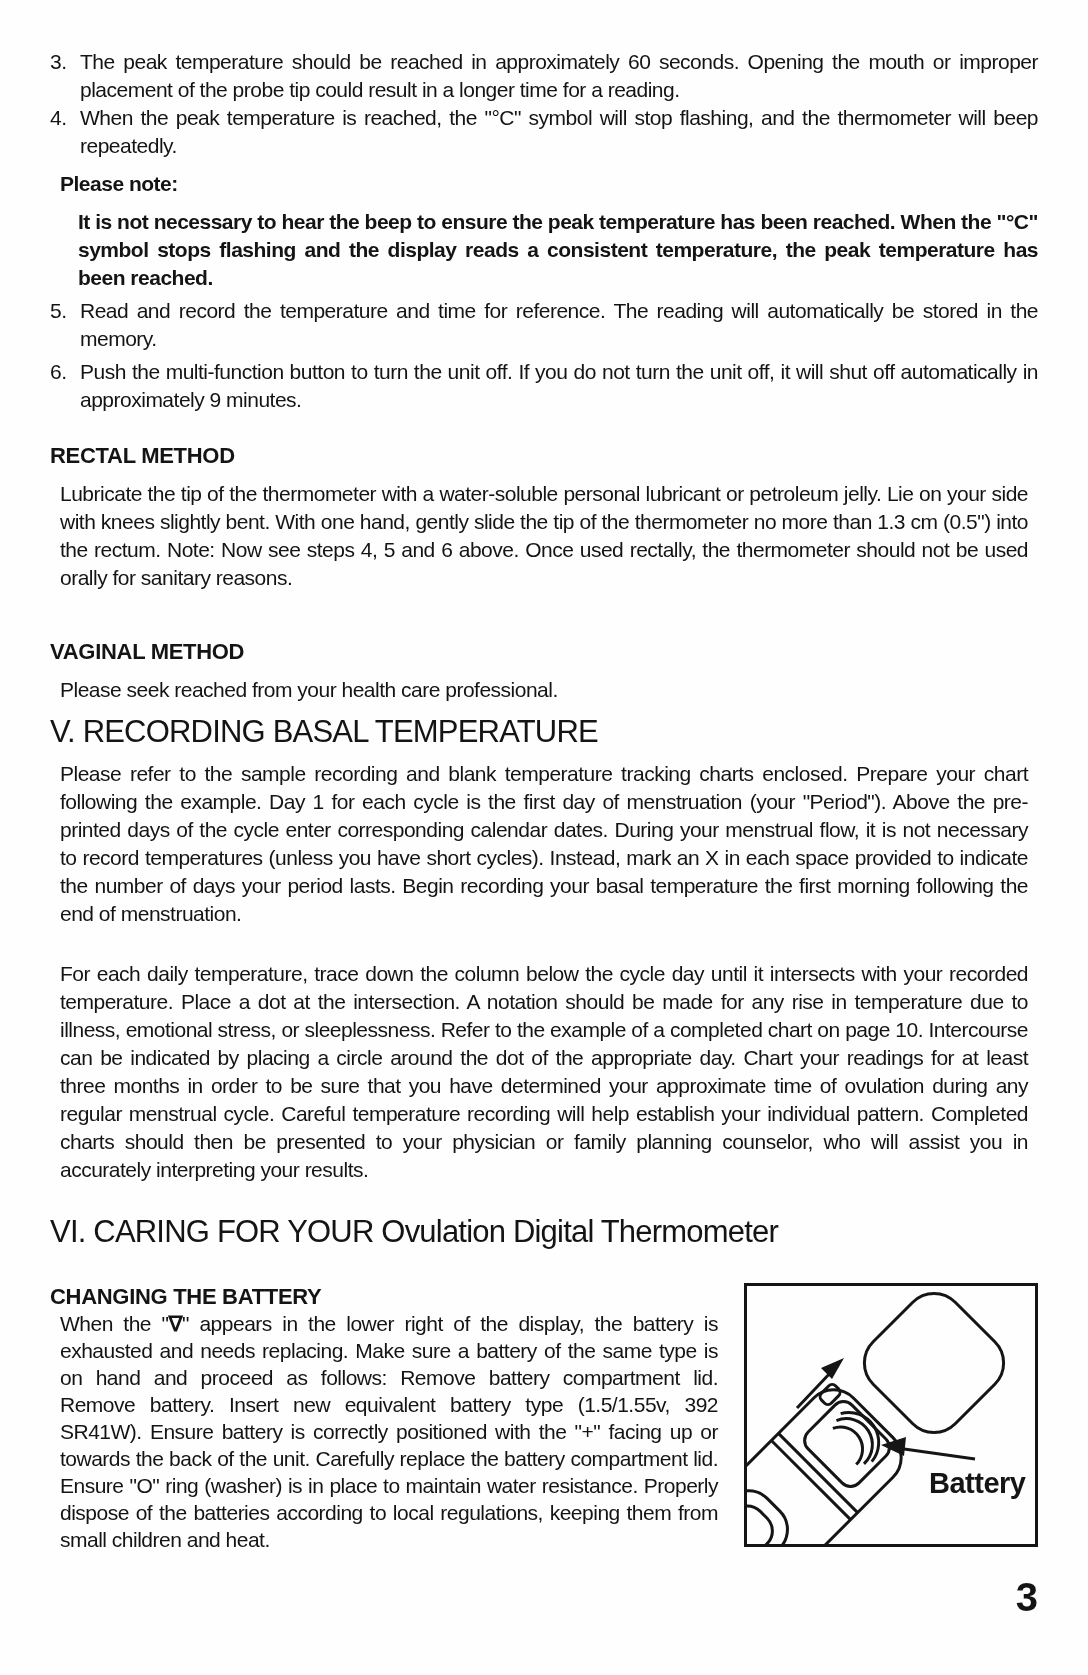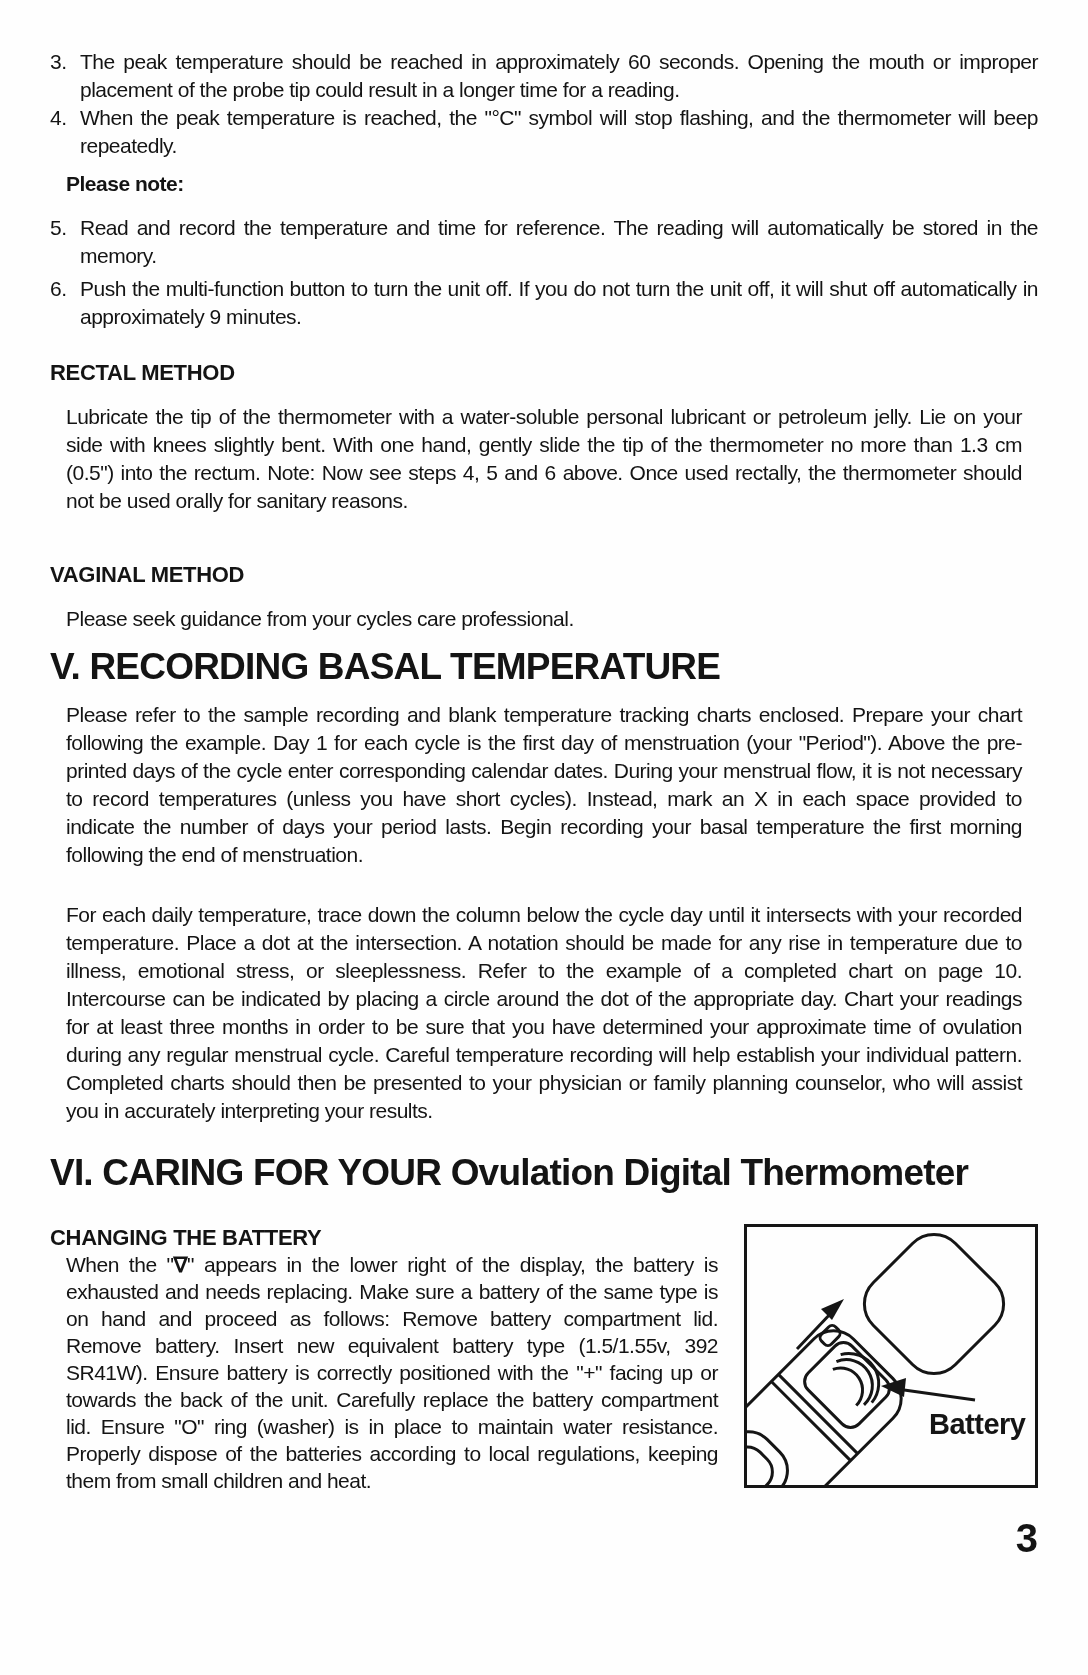--- a/index.html
+++ b/index.html
@@ -14,21 +14,21 @@
     box-sizing: border-box;
     padding: 48px 50px 0 50px;
     background: #fefefe;
     color: #141414;
     font-family: "Liberation Sans", sans-serif;
     font-size: 21px;
     line-height: 28px;
     letter-spacing: -0.5px;
     overflow: hidden;
   }
-  p { margin: 16px; text-align: justify; }
+  p { margin: 10px; text-align: justify; }
   .step { display: flex; }
   .step-num { flex: none; width: 30px; }
   .step-text { flex: 1; text-align: justify; }
   .gap-s { margin-top: 5px; }
   .note-label {
     font-weight: bold;
     margin-top: 10px;
     text-align: left;
   }
   .note-body {
@@ -37,23 +37,23 @@
   }
   .h-small {
     font-size: 22px;
     line-height: 28px;
     font-weight: bold;
     margin: 28px 0 0 0;
     letter-spacing: -0.3px;
   }
   .h-small.mt-lg { margin-top: 46px; }
   .h-big {
-    font-size: 37px;
+    font-size: 31px;
     line-height: 36px;
-    font-weight: bold;
+    font-weight: normal;
     margin: 4px 0 0 0;
     letter-spacing: -0.8px;
   }
   .h-big.mt-vi { margin-top: 30px; }
   .para-gap { margin-top: 32px; }
   .battery-section { margin-top: 33px; }
   .battery-section .h-small { margin-top: 0; }
   .battery-section p { line-height: 27px; margin-top: 0; }
   .sym { font-weight: bold; }
   .battery-figure {
@@ -85,37 +85,38 @@
       <span class="step-num">3.</span>
       <span class="step-text">The peak temperature should be reached in approximately 60 seconds. Opening the mouth or improper placement of the probe tip could result in a longer time for a reading.</span>
     </div>
     <div class="step">
       <span class="step-num">4.</span>
       <span class="step-text">When the peak temperature is reached, the "°C" symbol will stop flashing, and the thermometer will beep repeatedly.</span>
     </div>
   </div>
 
   <p class="note-label">Please note:</p>
+  <p class="note-body">It is not necessary to hear the beep to ensure the peak temperature has been reached. When the "°C" symbol stops flashing and the display reads a consistent temperature, the peak temperature has been reached.</p>
 
   <div>
     <div class="step gap-s">
       <span class="step-num">5.</span>
       <span class="step-text">Read and record the temperature and time for reference. The reading will automatically be stored in the memory.</span>
     </div>
     <div class="step gap-s">
       <span class="step-num">6.</span>
       <span class="step-text">Push the multi-function button to turn the unit off. If you do not turn the unit off, it will shut off automatically in approximately 9 minutes.</span>
     </div>
   </div>
 
   <p class="h-small">RECTAL METHOD</p>
   <p>Lubricate the tip of the thermometer with a water-soluble personal lubricant or petroleum jelly. Lie on your side with knees slightly bent. With one hand, gently slide the tip of the thermometer no more than 1.3 cm (0.5") into the rectum. Note: Now see steps 4, 5 and 6 above. Once used rectally, the thermometer should not be used orally for sanitary reasons.</p>
 
   <p class="h-small mt-lg">VAGINAL METHOD</p>
-  <p>Please seek guidance from your cycles care professional.</p>
+  <p>Please seek reached from your health care professional.</p>
 
   <p class="h-big">V. RECORDING BASAL TEMPERATURE</p>
   <p>Please refer to the sample recording and blank temperature tracking charts enclosed. Prepare your chart following the example. Day 1 for each cycle is the first day of menstruation (your "Period"). Above the pre-printed days of the cycle enter corresponding calendar dates. During your menstrual flow, it is not necessary to record temperatures (unless you have short cycles). Instead, mark an X in each space provided to indicate the number of days your period lasts. Begin recording your basal temperature the first morning following the end of menstruation.</p>
   <p class="para-gap">For each daily temperature, trace down the column below the cycle day until it intersects with your recorded temperature. Place a dot at the intersection. A notation should be made for any rise in temperature due to illness, emotional stress, or sleeplessness. Refer to the example of a completed chart on page 10.  Intercourse can be indicated by placing a circle around the dot of the appropriate day. Chart your readings for at least three months in order to be sure that you have determined your approximate time of ovulation during any regular menstrual cycle. Careful temperature recording will help establish your individual pattern. Completed charts should then be presented to your physician or family planning counselor, who will assist you in accurately interpreting your results.</p>
 
   <p class="h-big mt-vi">VI. CARING FOR YOUR Ovulation Digital Thermometer</p>
 
   <div class="battery-section">
 
     <div class="battery-figure">

